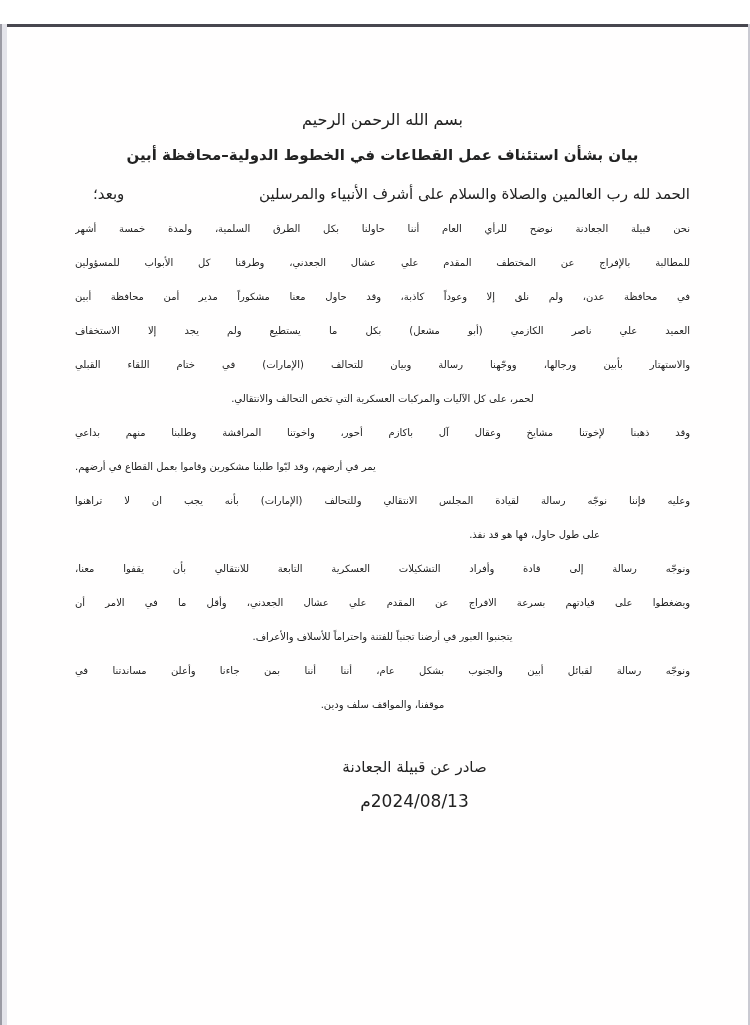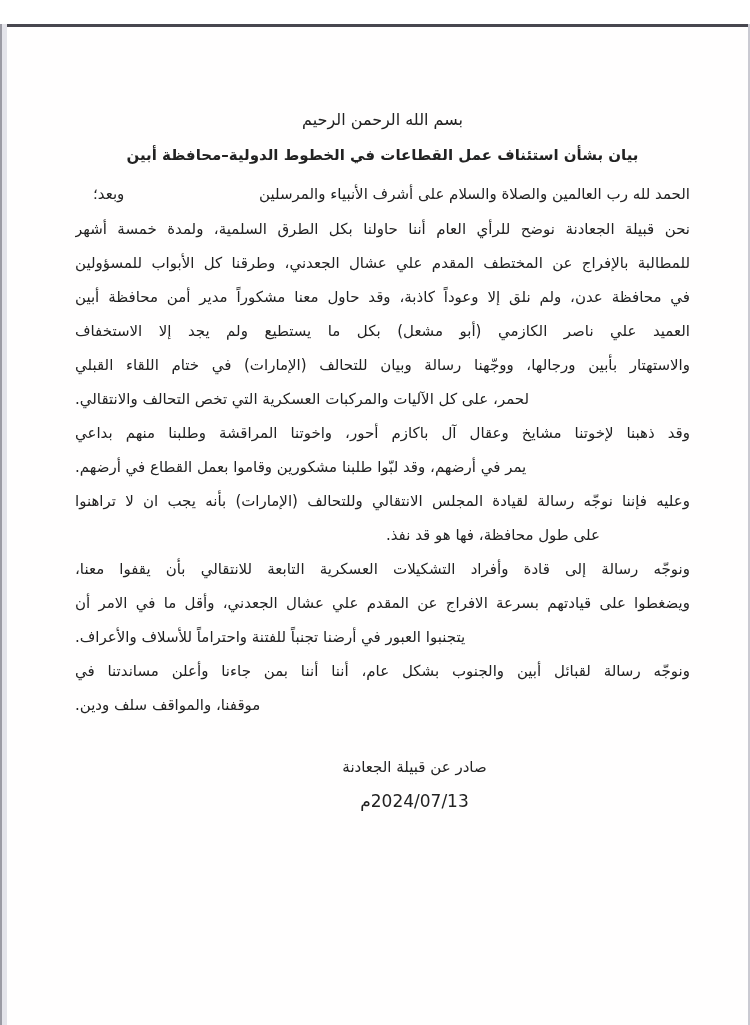--- a/index.html
+++ b/index.html
@@ -48,31 +48,31 @@
     justify-content: space-between;
     align-items: baseline;
     margin-top: 4px;
     font-size: 15px;
     line-height: 35px;
     padding-left: 18px;
   }
 
   .body-lines { margin-top: 0; }
   .line {
-    font-size: 15px;
+    font-size: 10px;
     line-height: 34px;
     height: 34px;
     overflow: hidden;
   }
   .line.justify {
     text-align: justify;
     text-align-last: justify;
   }
   .line.start  { text-align: left; }
-  .line.center { text-align: left; }
+  .line.center { text-align: center; }
   .line.indent-end { text-align: right; padding-right: 90px; }
 
   .footer {
     margin-top: 28px;
     text-align: center;
     position: relative;
     left: 32px; 
   }
   .footer .issuer {
     font-size: 15px;
@@ -107,27 +107,27 @@
     <div class="body-lines">
       <div class="line justify">نحن قبيلة الجعادنة نوضح للرأي العام أننا حاولنا بكل الطرق السلمية، ولمدة خمسة أشهر</div>
       <div class="line justify">للمطالبة بالإفراج عن المختطف المقدم علي عشال الجعدني، وطرقنا كل الأبواب للمسؤولين</div>
       <div class="line justify">في محافظة عدن، ولم نلق إلا وعوداً كاذبة، وقد حاول معنا مشكوراً مدير أمن محافظة أبين</div>
       <div class="line justify">العميد علي ناصر الكازمي (أبو مشعل) بكل ما يستطيع ولم يجد إلا الاستخفاف</div>
       <div class="line justify">والاستهتار بأبين ورجالها، ووجّهنا رسالة وبيان للتحالف (الإمارات) في ختام اللقاء القبلي</div>
       <div class="line center">لحمر، على كل الآليات والمركبات العسكرية التي تخص التحالف والانتقالي.</div>
       <div class="line justify">وقد ذهبنا لإخوتنا مشايخ وعقال آل باكازم أحور، واخوتنا المراقشة وطلبنا منهم بداعي</div>
       <div class="line start">يمر في أرضهم، وقد لبّوا طلبنا مشكورين وقاموا بعمل القطاع في أرضهم.</div>
       <div class="line justify">وعليه فإننا نوجّه رسالة لقيادة المجلس الانتقالي وللتحالف (الإمارات) بأنه يجب ان لا تراهنوا</div>
-      <div class="line indent-end">على طول محافظة، فها هو قد نفذ.</div>
+      <div class="line indent-end">على طول حاول، فها هو قد نفذ.</div>
       <div class="line justify">ونوجّه رسالة إلى قادة وأفراد التشكيلات العسكرية التابعة للانتقالي بأن يقفوا معنا،</div>
       <div class="line justify">ويضغطوا على قيادتهم بسرعة الافراج عن المقدم علي عشال الجعدني، وأقل ما في الامر أن</div>
       <div class="line center">يتجنبوا العبور في أرضنا تجنباً للفتنة واحتراماً للأسلاف والأعراف.</div>
       <div class="line justify">ونوجّه رسالة لقبائل أبين والجنوب بشكل عام، أننا أننا بمن جاءنا وأعلن مساندتنا في</div>
       <div class="line center">موقفنا، والمواقف سلف ودين.</div>
     </div>
 
     <div class="footer">
       <div class="issuer">صادر عن قبيلة الجعادنة</div>
-      <div class="date">2024/07/13م</div>
+      <div class="date">2024/08/13م</div>
     </div>
 
   </div>
 </div>
 
 </body></html>

